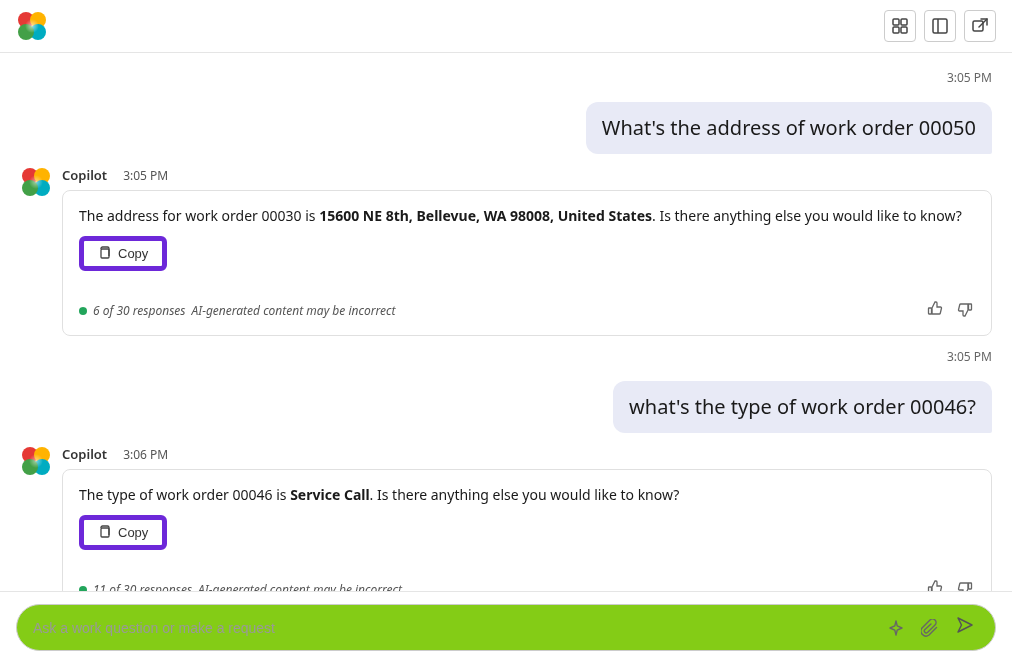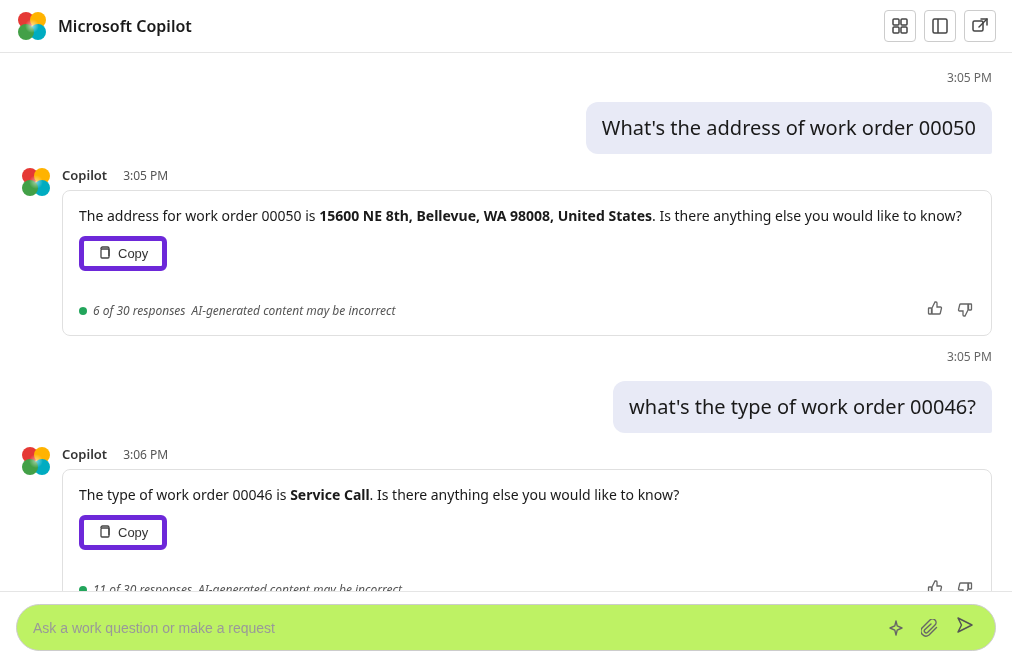--- a/index.html
+++ b/index.html
@@ -176,21 +176,21 @@
       border-top: 1px solid #e5e5e5;
       flex-shrink: 0;
     }
     .input-box {
       display: flex;
       align-items: center;
       border: 1px solid #ccc;
       border-radius: 24px;
       padding: 8px 16px;
       gap: 8px;
-      background: #bef264;
+      background: #84cc16;
     }
     .input-field {
       flex: 1;
       border: none;
       outline: none;
       font-size: 14px;
       color: #333;
       background: transparent;
     }
     .input-field::placeholder {
@@ -227,21 +227,20 @@
       <circle cx="22" cy="22" r="8" fill="#00ACC1"></circle>
       <circle cx="10" cy="22" r="8" fill="#43A047"></circle>
       <circle cx="16" cy="16" r="7" fill="url(#logoGrad)"></circle>
       <defs>
         <radialGradient id="logoGrad" cx="50%" cy="50%" r="50%">
           <stop offset="0%" stop-color="#fff" stop-opacity="0.6"></stop>
           <stop offset="100%" stop-color="#fff" stop-opacity="0"></stop>
         </radialGradient>
       </defs>
     </svg>
-    <span class="header-title">Microsoft Copilot</span>
   </div>
   <div class="header-icons">
     <button class="header-icon-btn">
       <svg width="16" height="16" viewBox="0 0 16 16" fill="none">
         <rect x="1" y="1" width="6" height="6" rx="1" stroke="#444" stroke-width="1.5"></rect>
         <rect x="9" y="1" width="6" height="6" rx="1" stroke="#444" stroke-width="1.5"></rect>
         <rect x="1" y="9" width="6" height="6" rx="1" stroke="#444" stroke-width="1.5"></rect>
         <rect x="9" y="9" width="6" height="6" rx="1" stroke="#444" stroke-width="1.5"></rect>
       </svg>
     </button>
@@ -281,21 +280,21 @@
           <stop offset="100%" stop-color="#fff" stop-opacity="0"></stop>
         </radialGradient>
       </defs>
     </svg>
     <div class="copilot-message-block">
       <div class="copilot-meta">
         <span class="copilot-name">Copilot</span>
         <span>3:05 PM</span>
       </div>
       <div class="copilot-bubble">
-        <span>The address for work order 00050 is </span><span class="bold">15600 NE 8th, Bellevue, WA 98008, United States</span><span>. Is there anything else you would like to know?</span>
+        <span>The address for work order 00030 is </span><span class="bold">15600 NE 8th, Bellevue, WA 98008, United States</span><span>. Is there anything else you would like to know?</span>
         <div>
           <button class="copy-btn">
             <svg width="14" height="14" viewBox="0 0 14 14" fill="none">
               <rect x="3" y="3" width="8" height="9" rx="1" stroke="#444" stroke-width="1.3"></rect>
               <path d="M3 3V2.5A1.5 1.5 0 014.5 1h5A1.5 1.5 0 0111 2.5V10" stroke="#444" stroke-width="1.3"></path>
             </svg>
             <span>Copy</span>
           </button>
         </div>
         <div class="bubble-footer">

